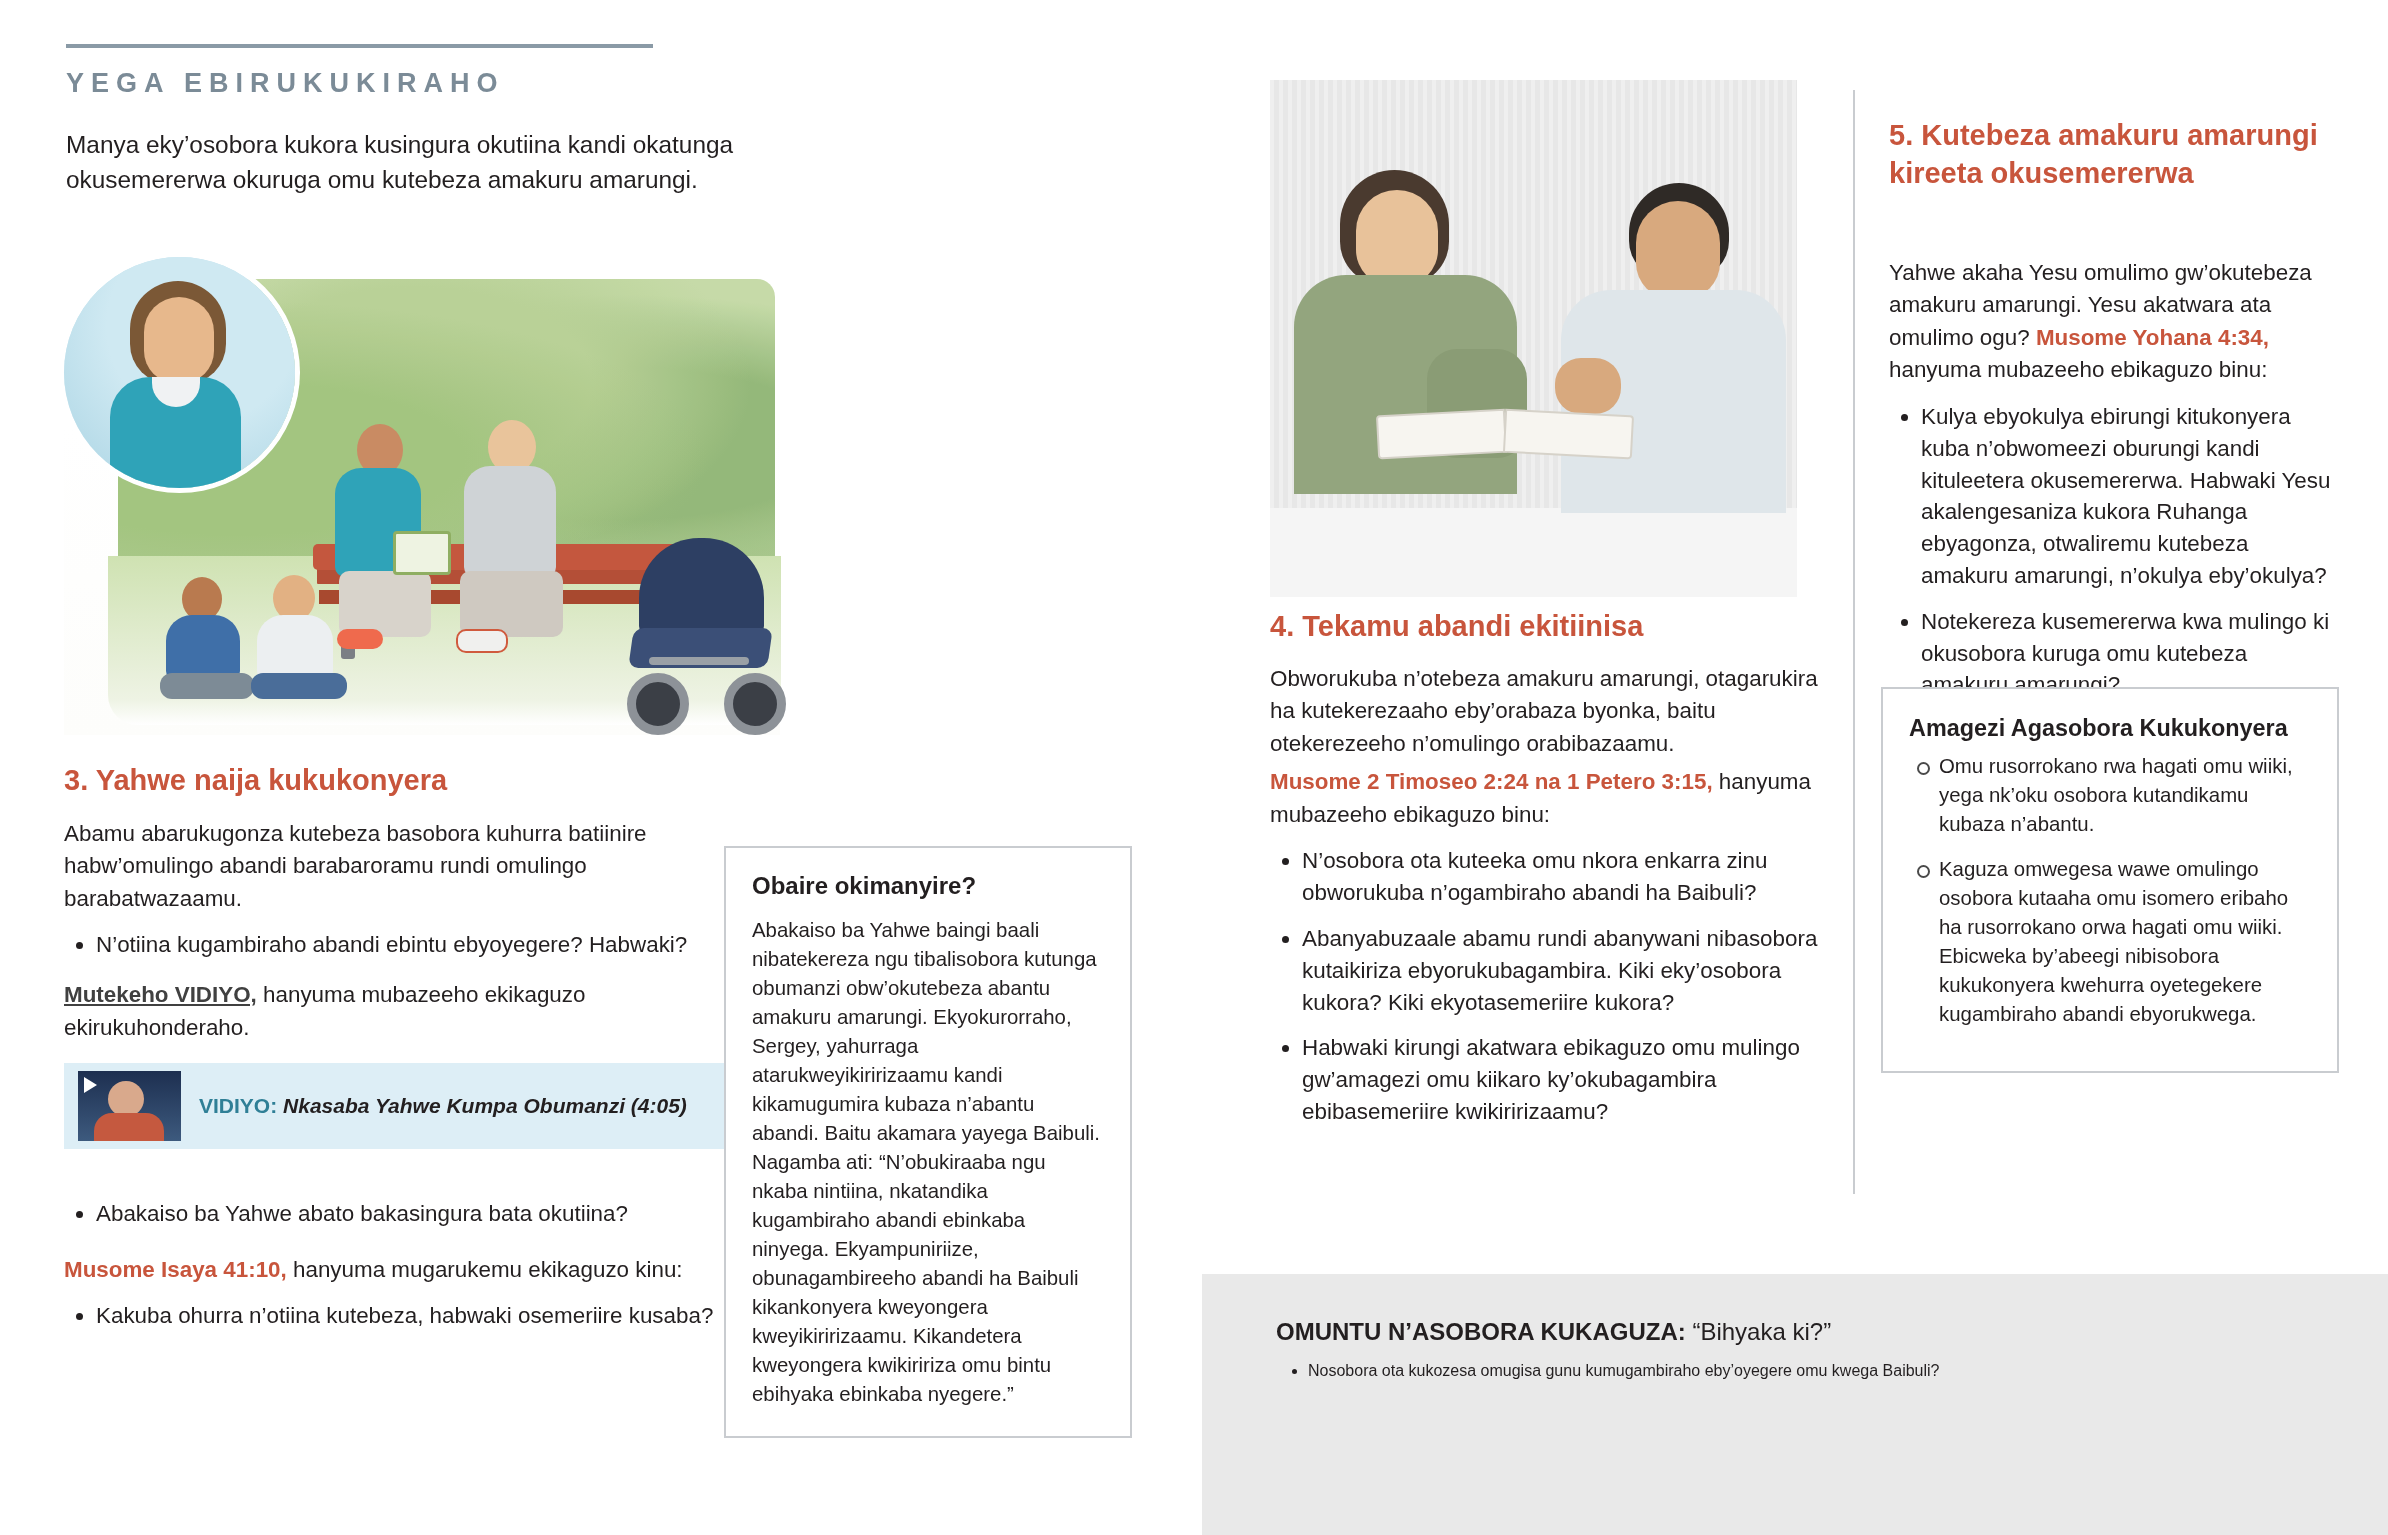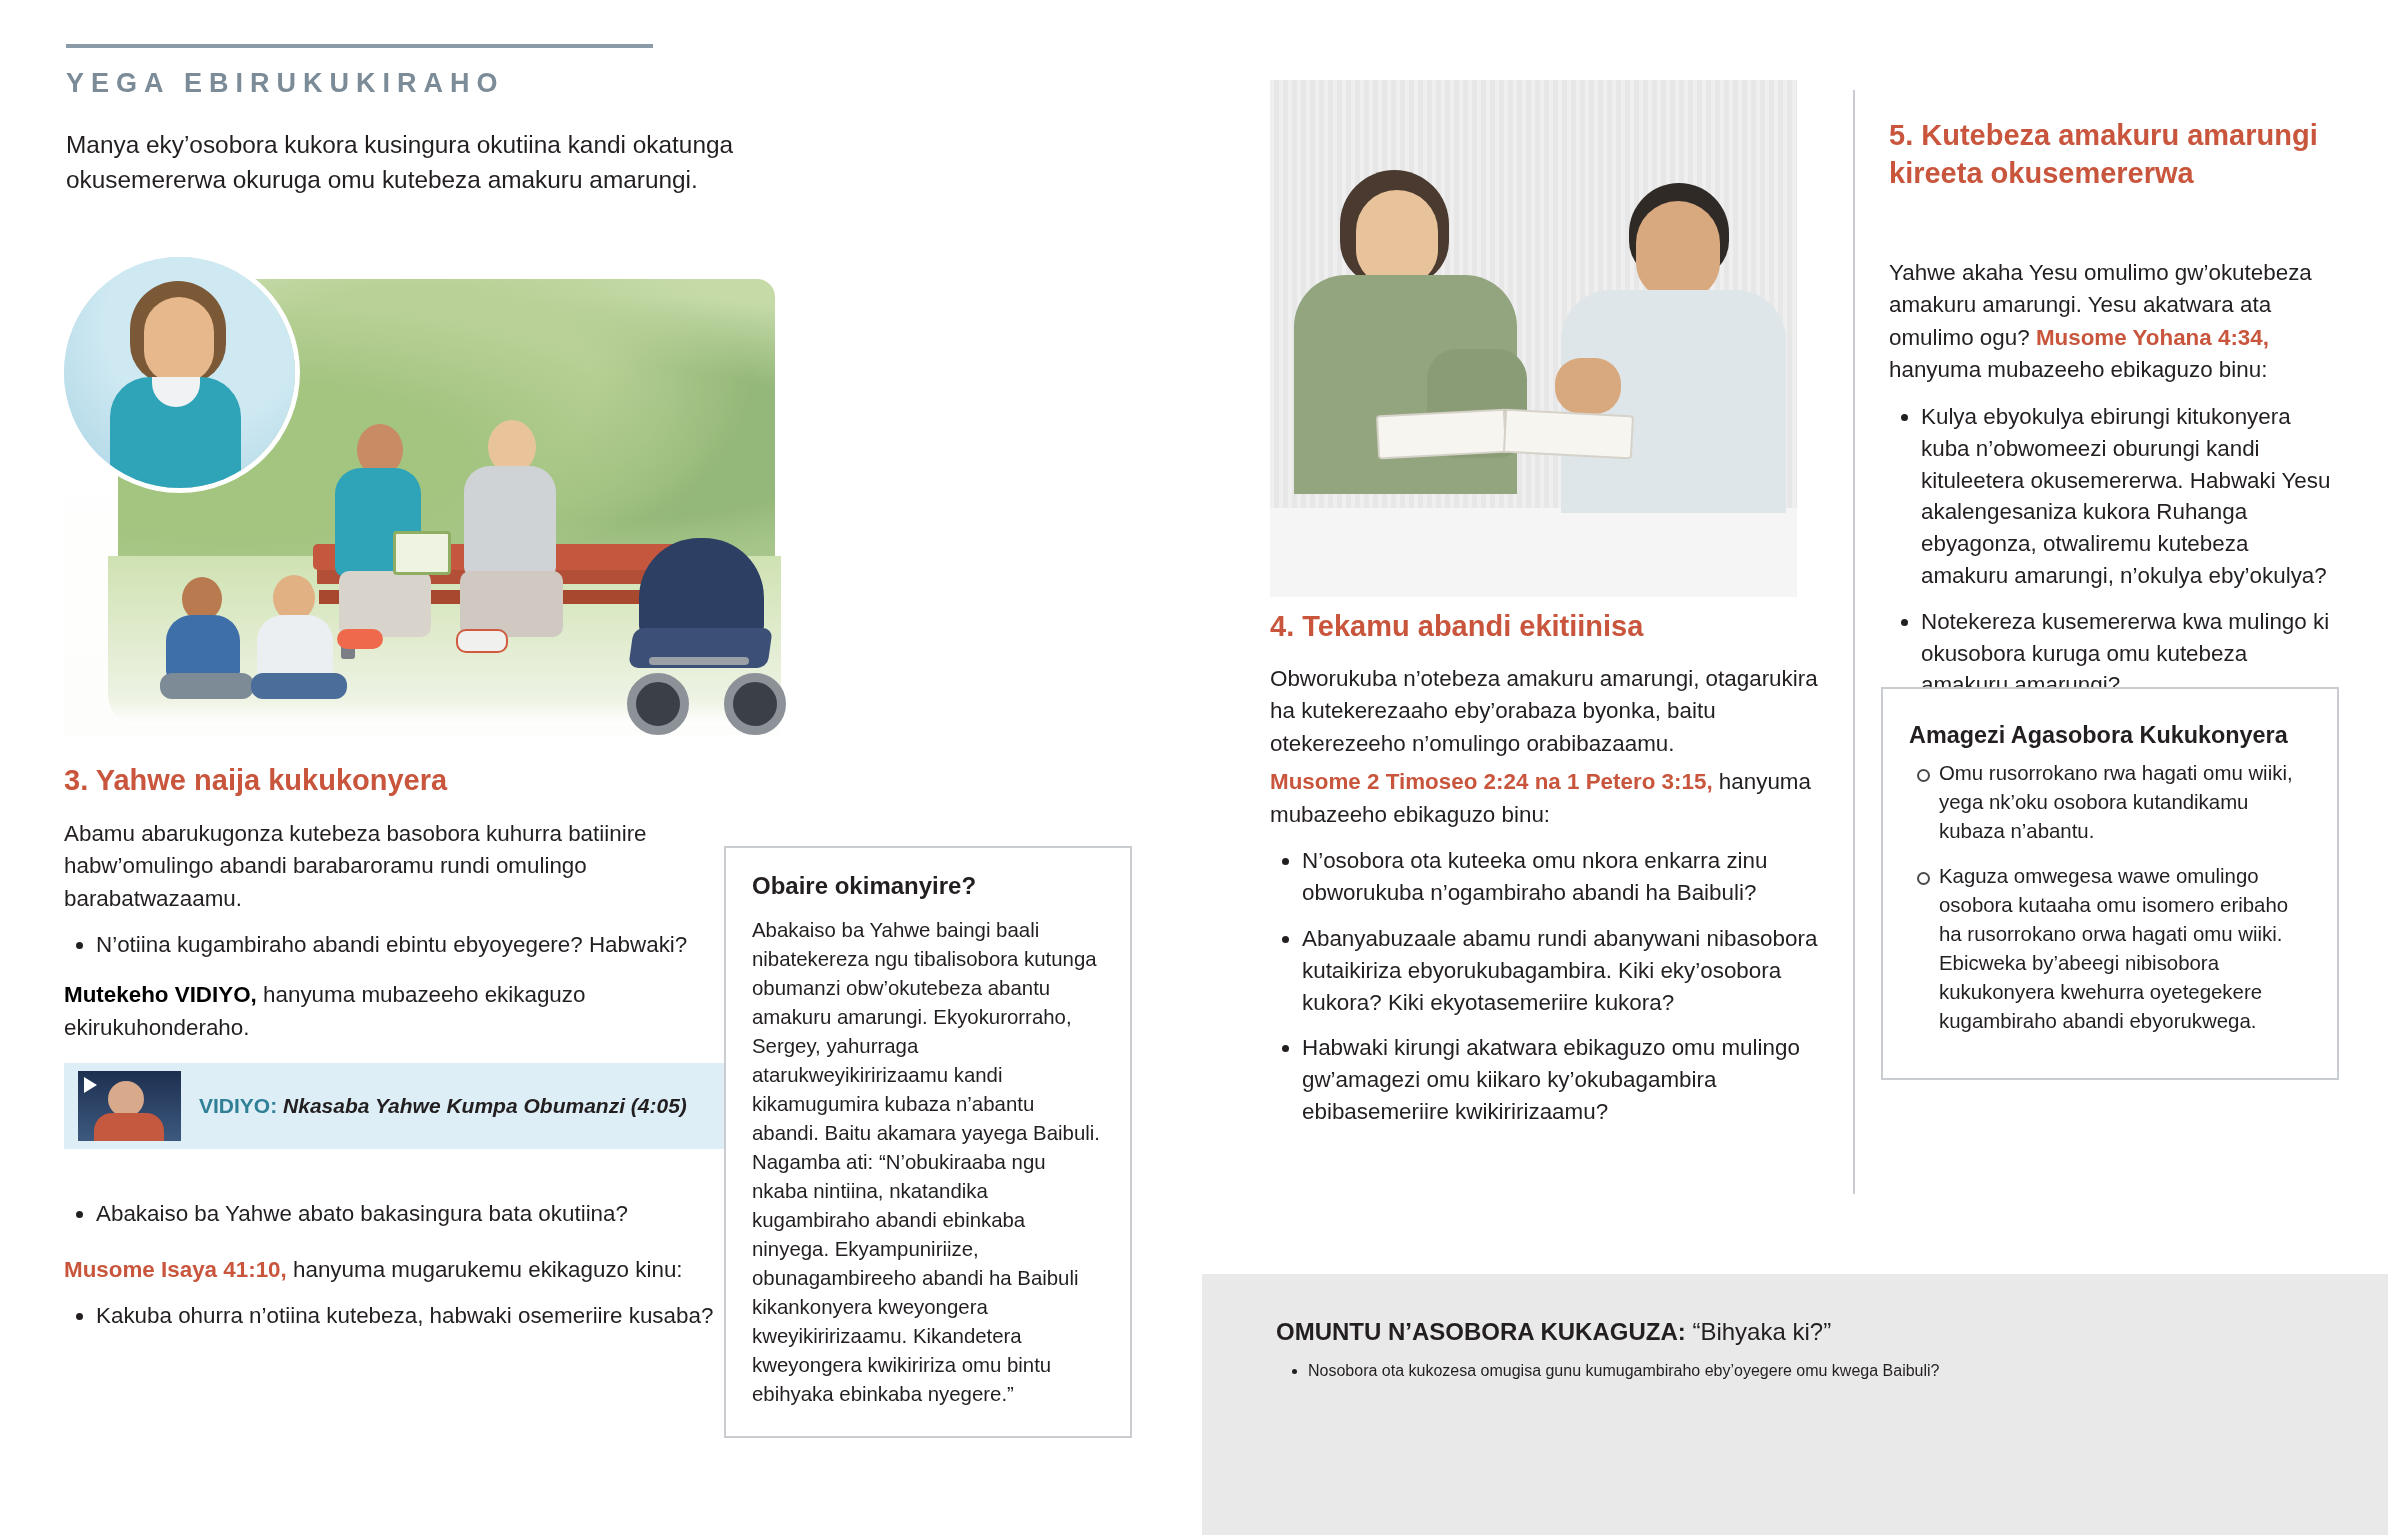--- a/index.html
+++ b/index.html
@@ -207,22 +207,23 @@
     left: -22px; top: 10px;
     width: 9px; height: 9px;
     border: 2px solid #4a4a4a;
     border-radius: 50%;
   }
   .scr {
     color: #c8553c;
     font-weight: 600;
   }
   .teal {
-    color: #000000;
-    font-weight: 700;
+    color: #404040;
+    font-weight: 700;
+    text-decoration: underline;
   }
   .video-box {
     position: absolute;
     left: 64px;
     top: 1063px;
     width: 662px;
     height: 86px;
     background: #ddeef6;
     display: flex;
     align-items: center;
@@ -365,21 +366,21 @@
     font-size: 22.4px;
     line-height: 1.45;
   }
   .box-help {
     position: absolute;
     left: 1881px;
     top: 687px;
     width: 458px;
     border: 2px solid #c9ccd0;
     box-sizing: border-box;
-    padding: 33px 26px 26px 26px;
+    padding: 26px 26px 26px 26px;
     background: #fff;
   }
   .box-help h4 {
     margin: 0 0 6px 0;
     font-size: 23.4px;
     font-weight: 700;
   }
   .box-help ul.circ li {
     font-size: 20.4px;
   }

